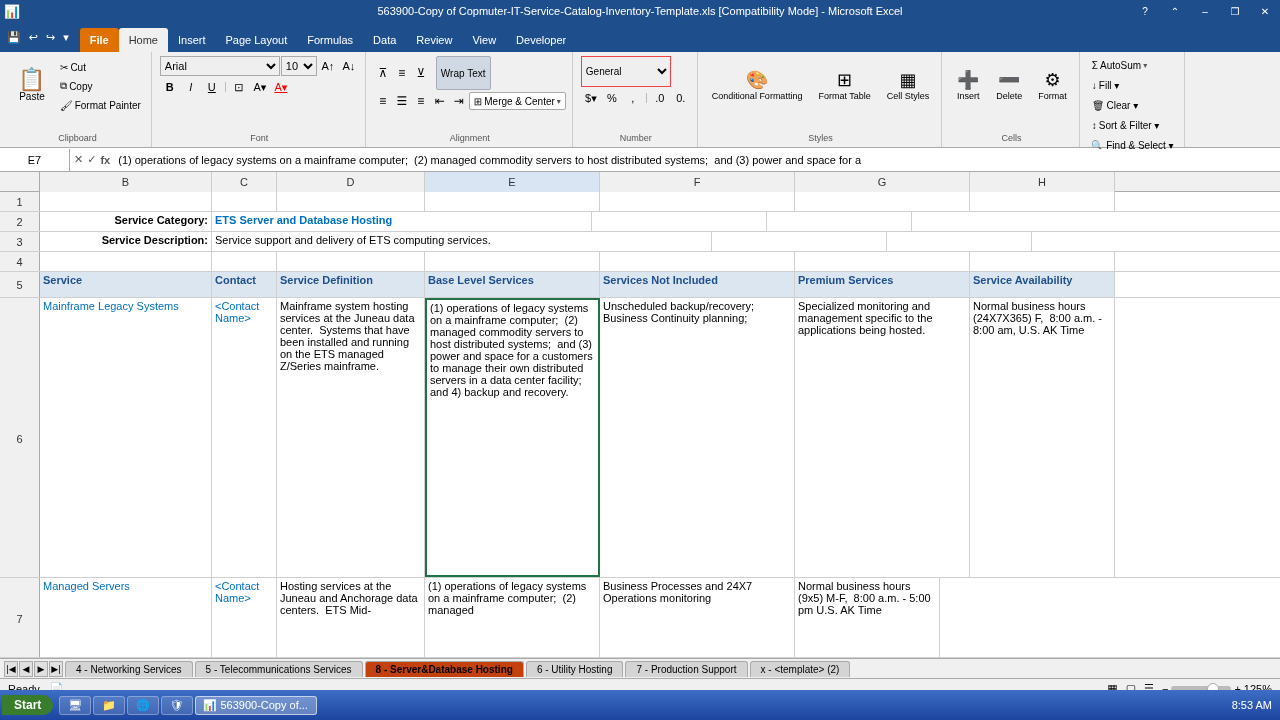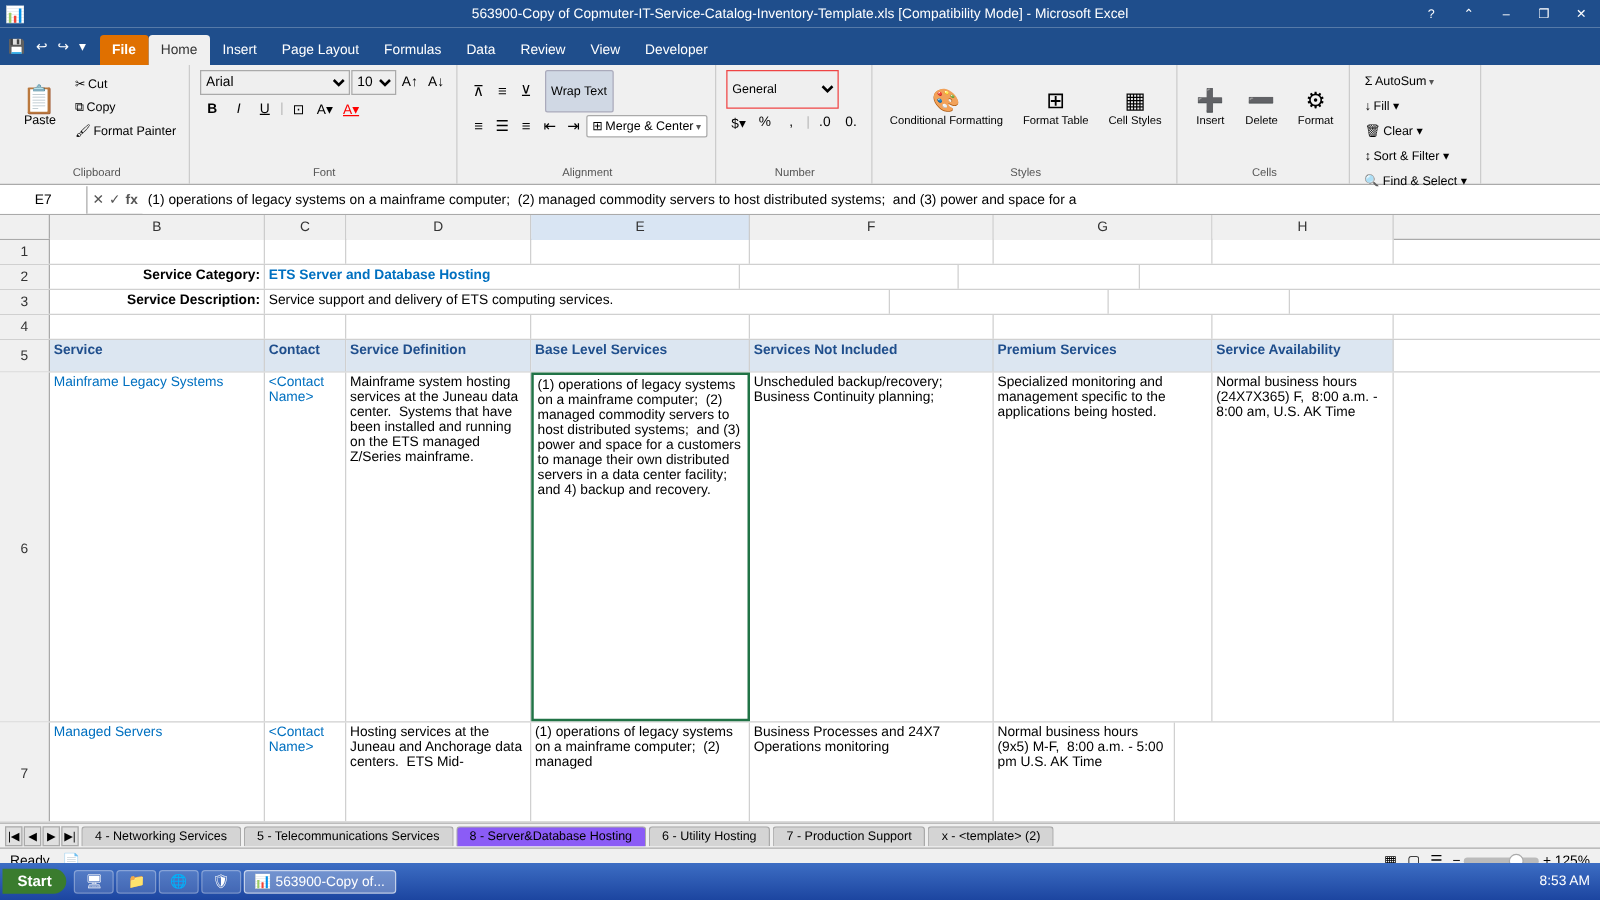--- a/index.html
+++ b/index.html
@@ -278,21 +278,21 @@
       padding: 2px 10px;
       font-size: 10px;
       border: 1px solid #aaa;
       border-bottom: none;
       background: #d4d4d4;
       cursor: pointer;
       border-radius: 3px 3px 0 0;
       margin-right: 2px;
       white-space: nowrap;
     }
-    .sheet-tab.active { background: #8b5cf6; font-weight: normal; }
+    .sheet-tab.active { background: #c2410c; font-weight: bold; }
 
     .taskbar {
       height: 30px;
       background: linear-gradient(to bottom, #3d6ec4, #1c45a0);
       display: flex;
       align-items: center;
       padding: 0 2px;
       gap: 2px;
       position: fixed;
       bottom: 0;

